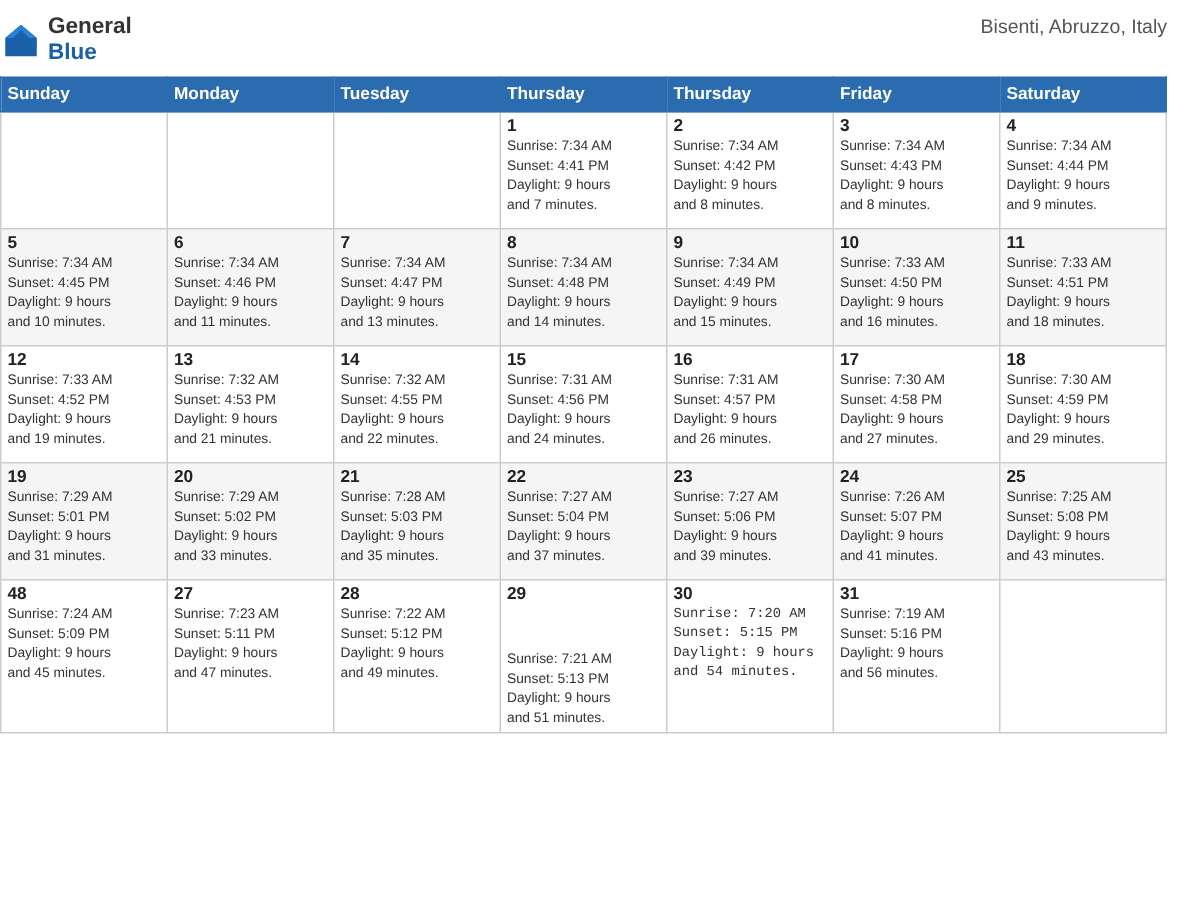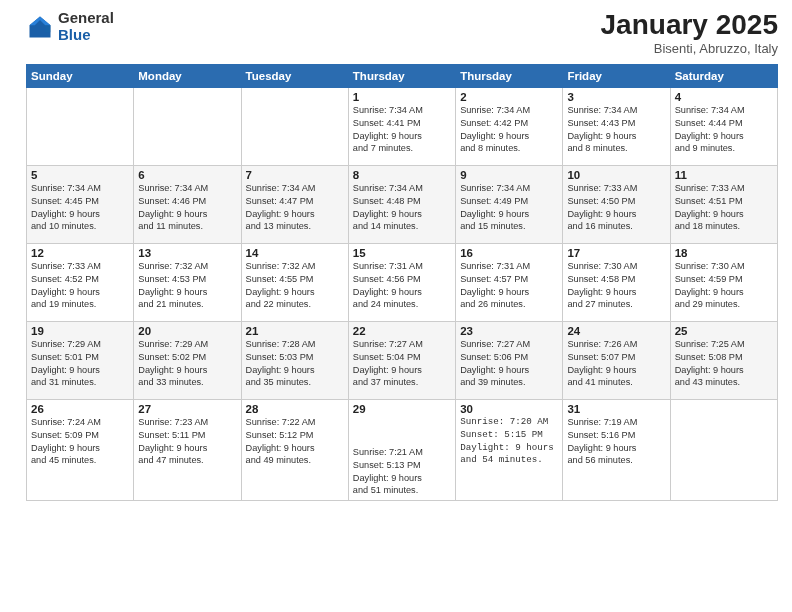--- a/index.html
+++ b/index.html
@@ -7,21 +7,21 @@
       font-family: Arial, sans-serif;
       background: #fff;
       width: 792px;
       height: 612px;
       overflow: hidden;
     }
     .page {
       width: 792px;
       height: 612px;
       background: #fff;
-      padding: 10px 14px 10px 26px;
+      padding: 10px 14px 10px 0;
     }
     .header {
       display: flex;
       justify-content: space-between;
       align-items: flex-start;
       margin-bottom: 8px;
     }
     .logo {
       display: flex;
       align-items: center;
@@ -110,21 +110,20 @@
         <polygon points="16,4 28,14 28,28 4,28 4,14" fill="#1a5fa8"></polygon>
         <polygon points="16,4 28,14 22,14 16,8 10,14 4,14" fill="#2980d9"></polygon>
         <polygon points="22,14 28,14 28,22 22,22" fill="#1565a8" opacity="0.5"></polygon>
       </svg>
       <div class="logo-text">
         <span class="logo-general">General</span>
         <span class="logo-blue">Blue</span>
       </div>
     </div>
     <div class="title-section">
-      <div class="month-title">January 2025</div>
       <div class="subtitle">Bisenti, Abruzzo, Italy</div>
     </div>
   </div>
 
   <table class="calendar">
     <thead>
       <tr>
         <th>Sunday</th>
         <th>Monday</th>
         <th>Tuesday</th>
@@ -316,21 +315,21 @@
           <td>
             <div class="day-num">25</div>
             <div class="day-info" style="white-space: pre-line;">Sunrise: 7:25 AM
 Sunset: 5:08 PM
 Daylight: 9 hours
 and 43 minutes.</div>
           </td>
         </tr>
         <tr>
           <td>
-            <div class="day-num">26</div>
+            <div class="day-num">48</div>
             <div class="day-info" style="white-space: pre-line;">Sunrise: 7:24 AM
 Sunset: 5:09 PM
 Daylight: 9 hours
 and 45 minutes.</div>
           </td>
           <td>
             <div class="day-num">27</div>
             <div class="day-info" style="white-space: pre-line;">Sunrise: 7:23 AM
 Sunset: 5:11 PM
 Daylight: 9 hours

